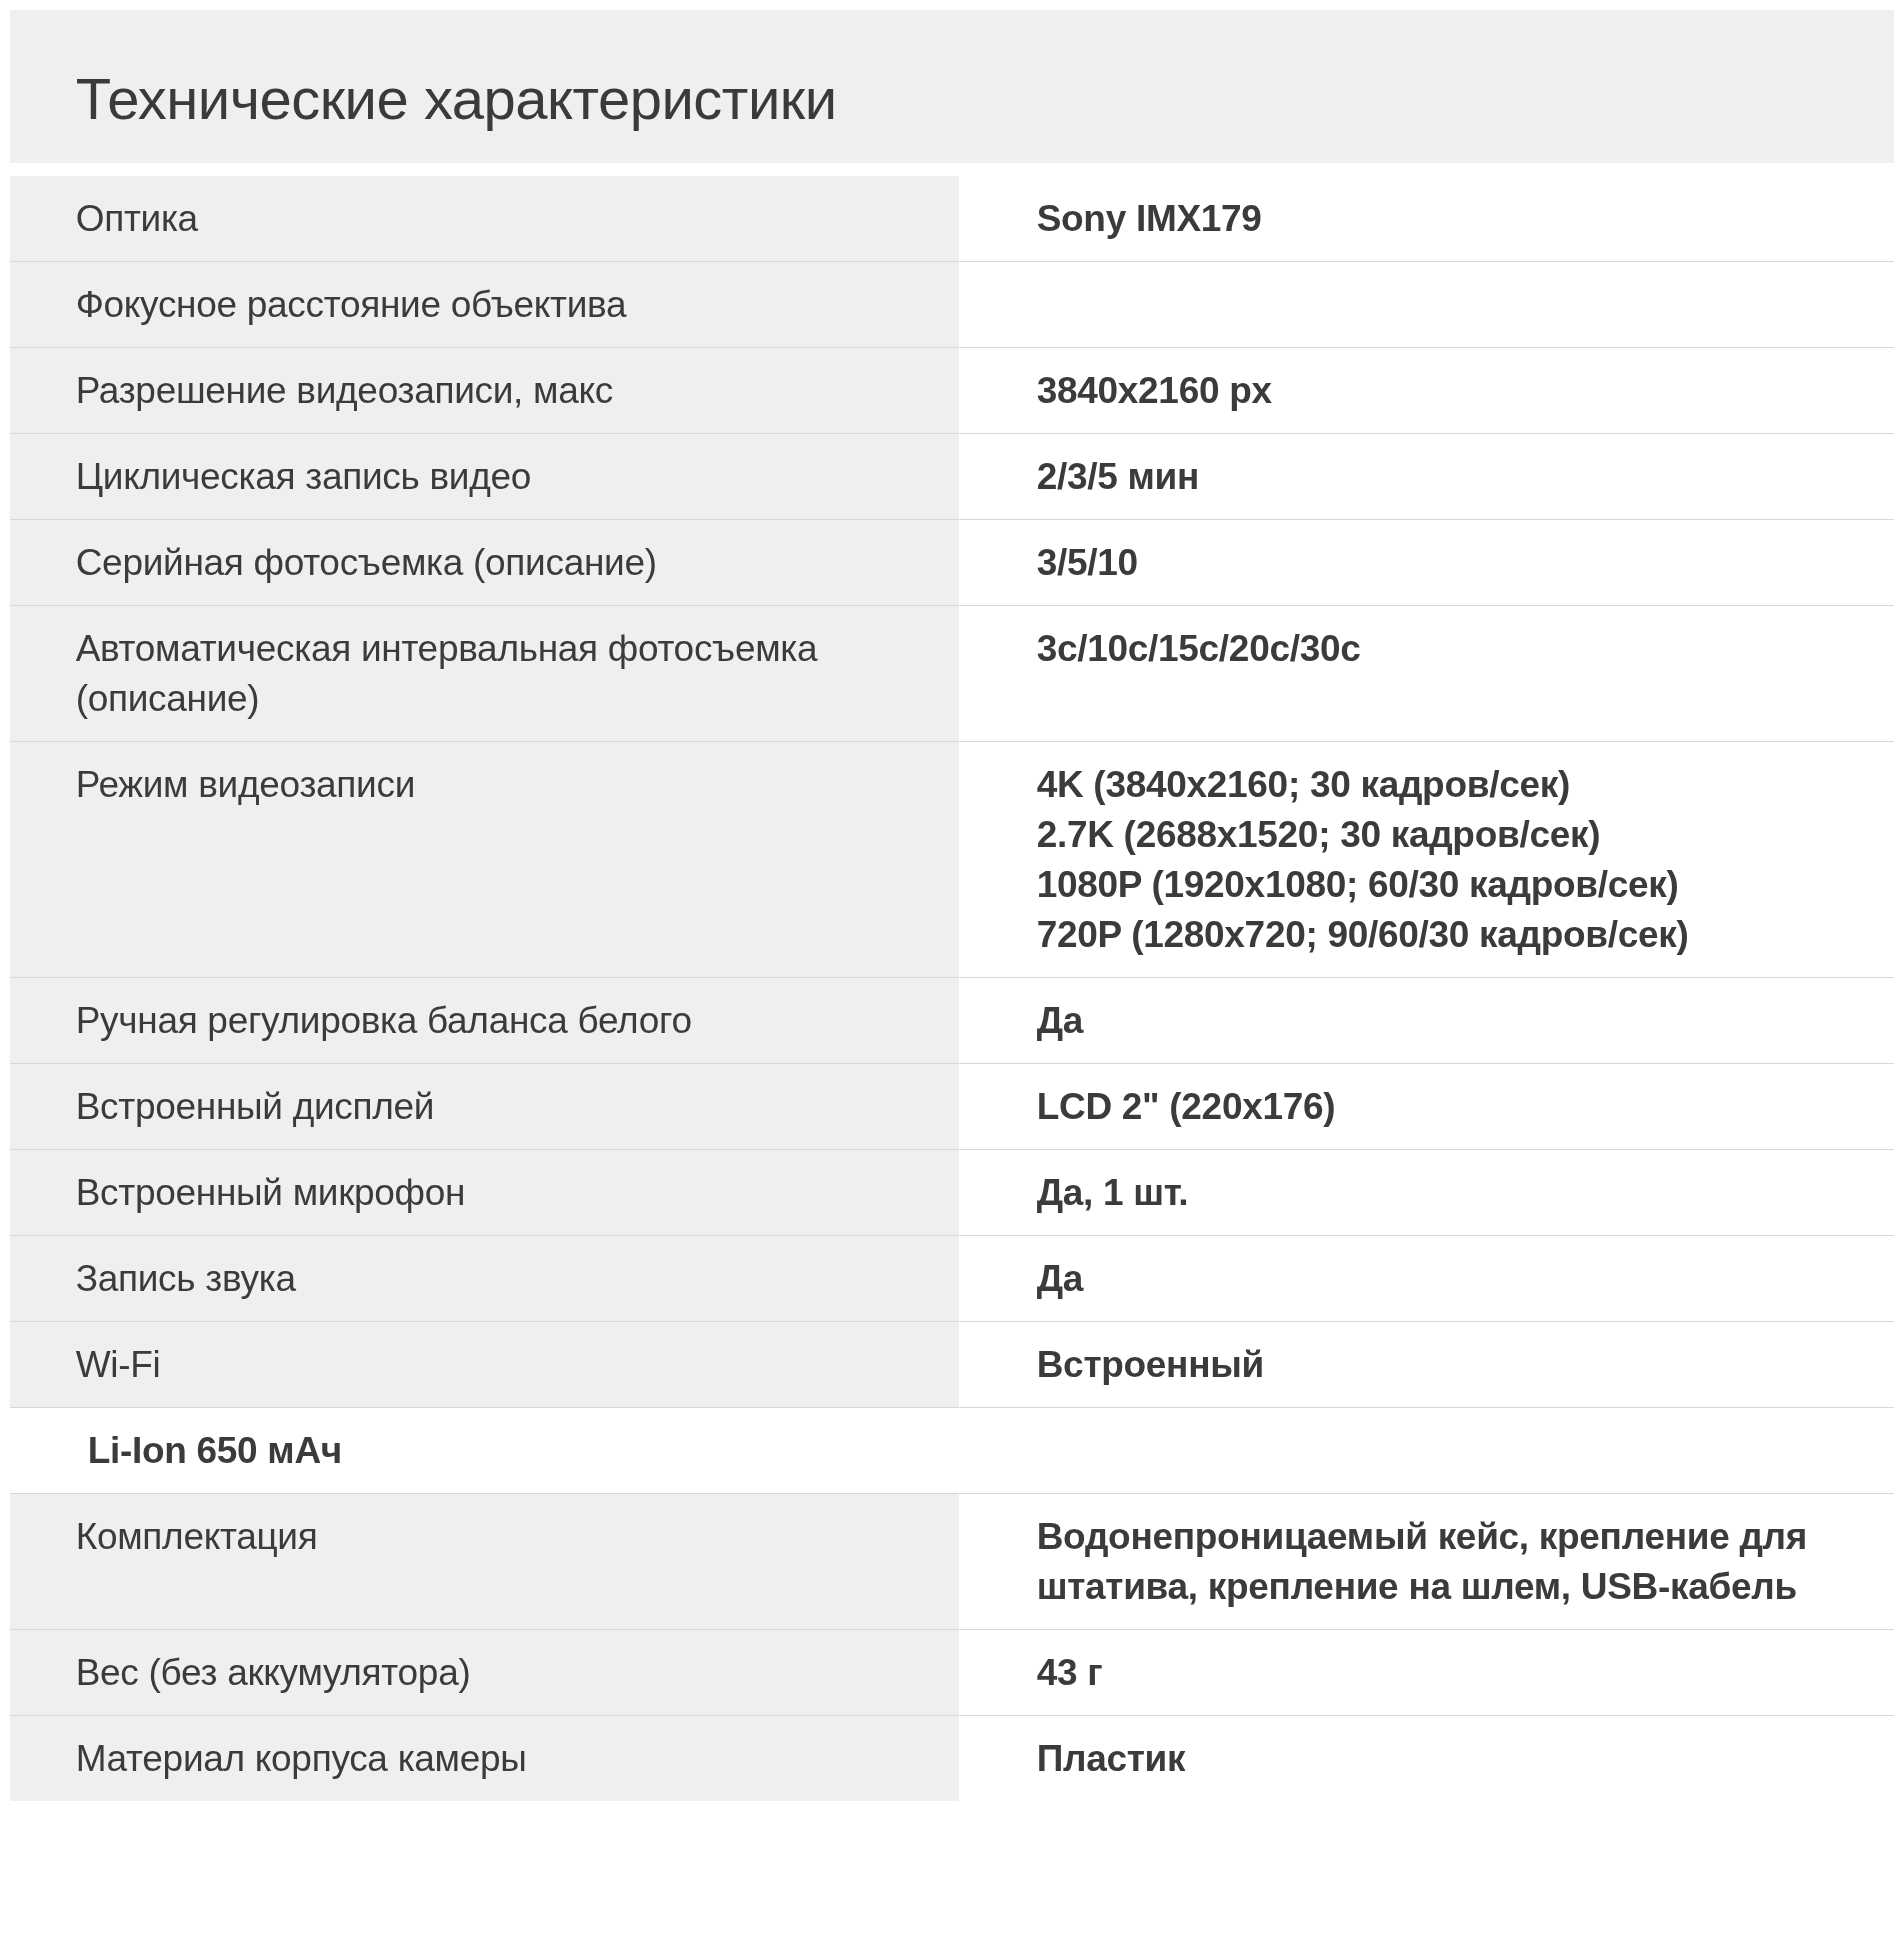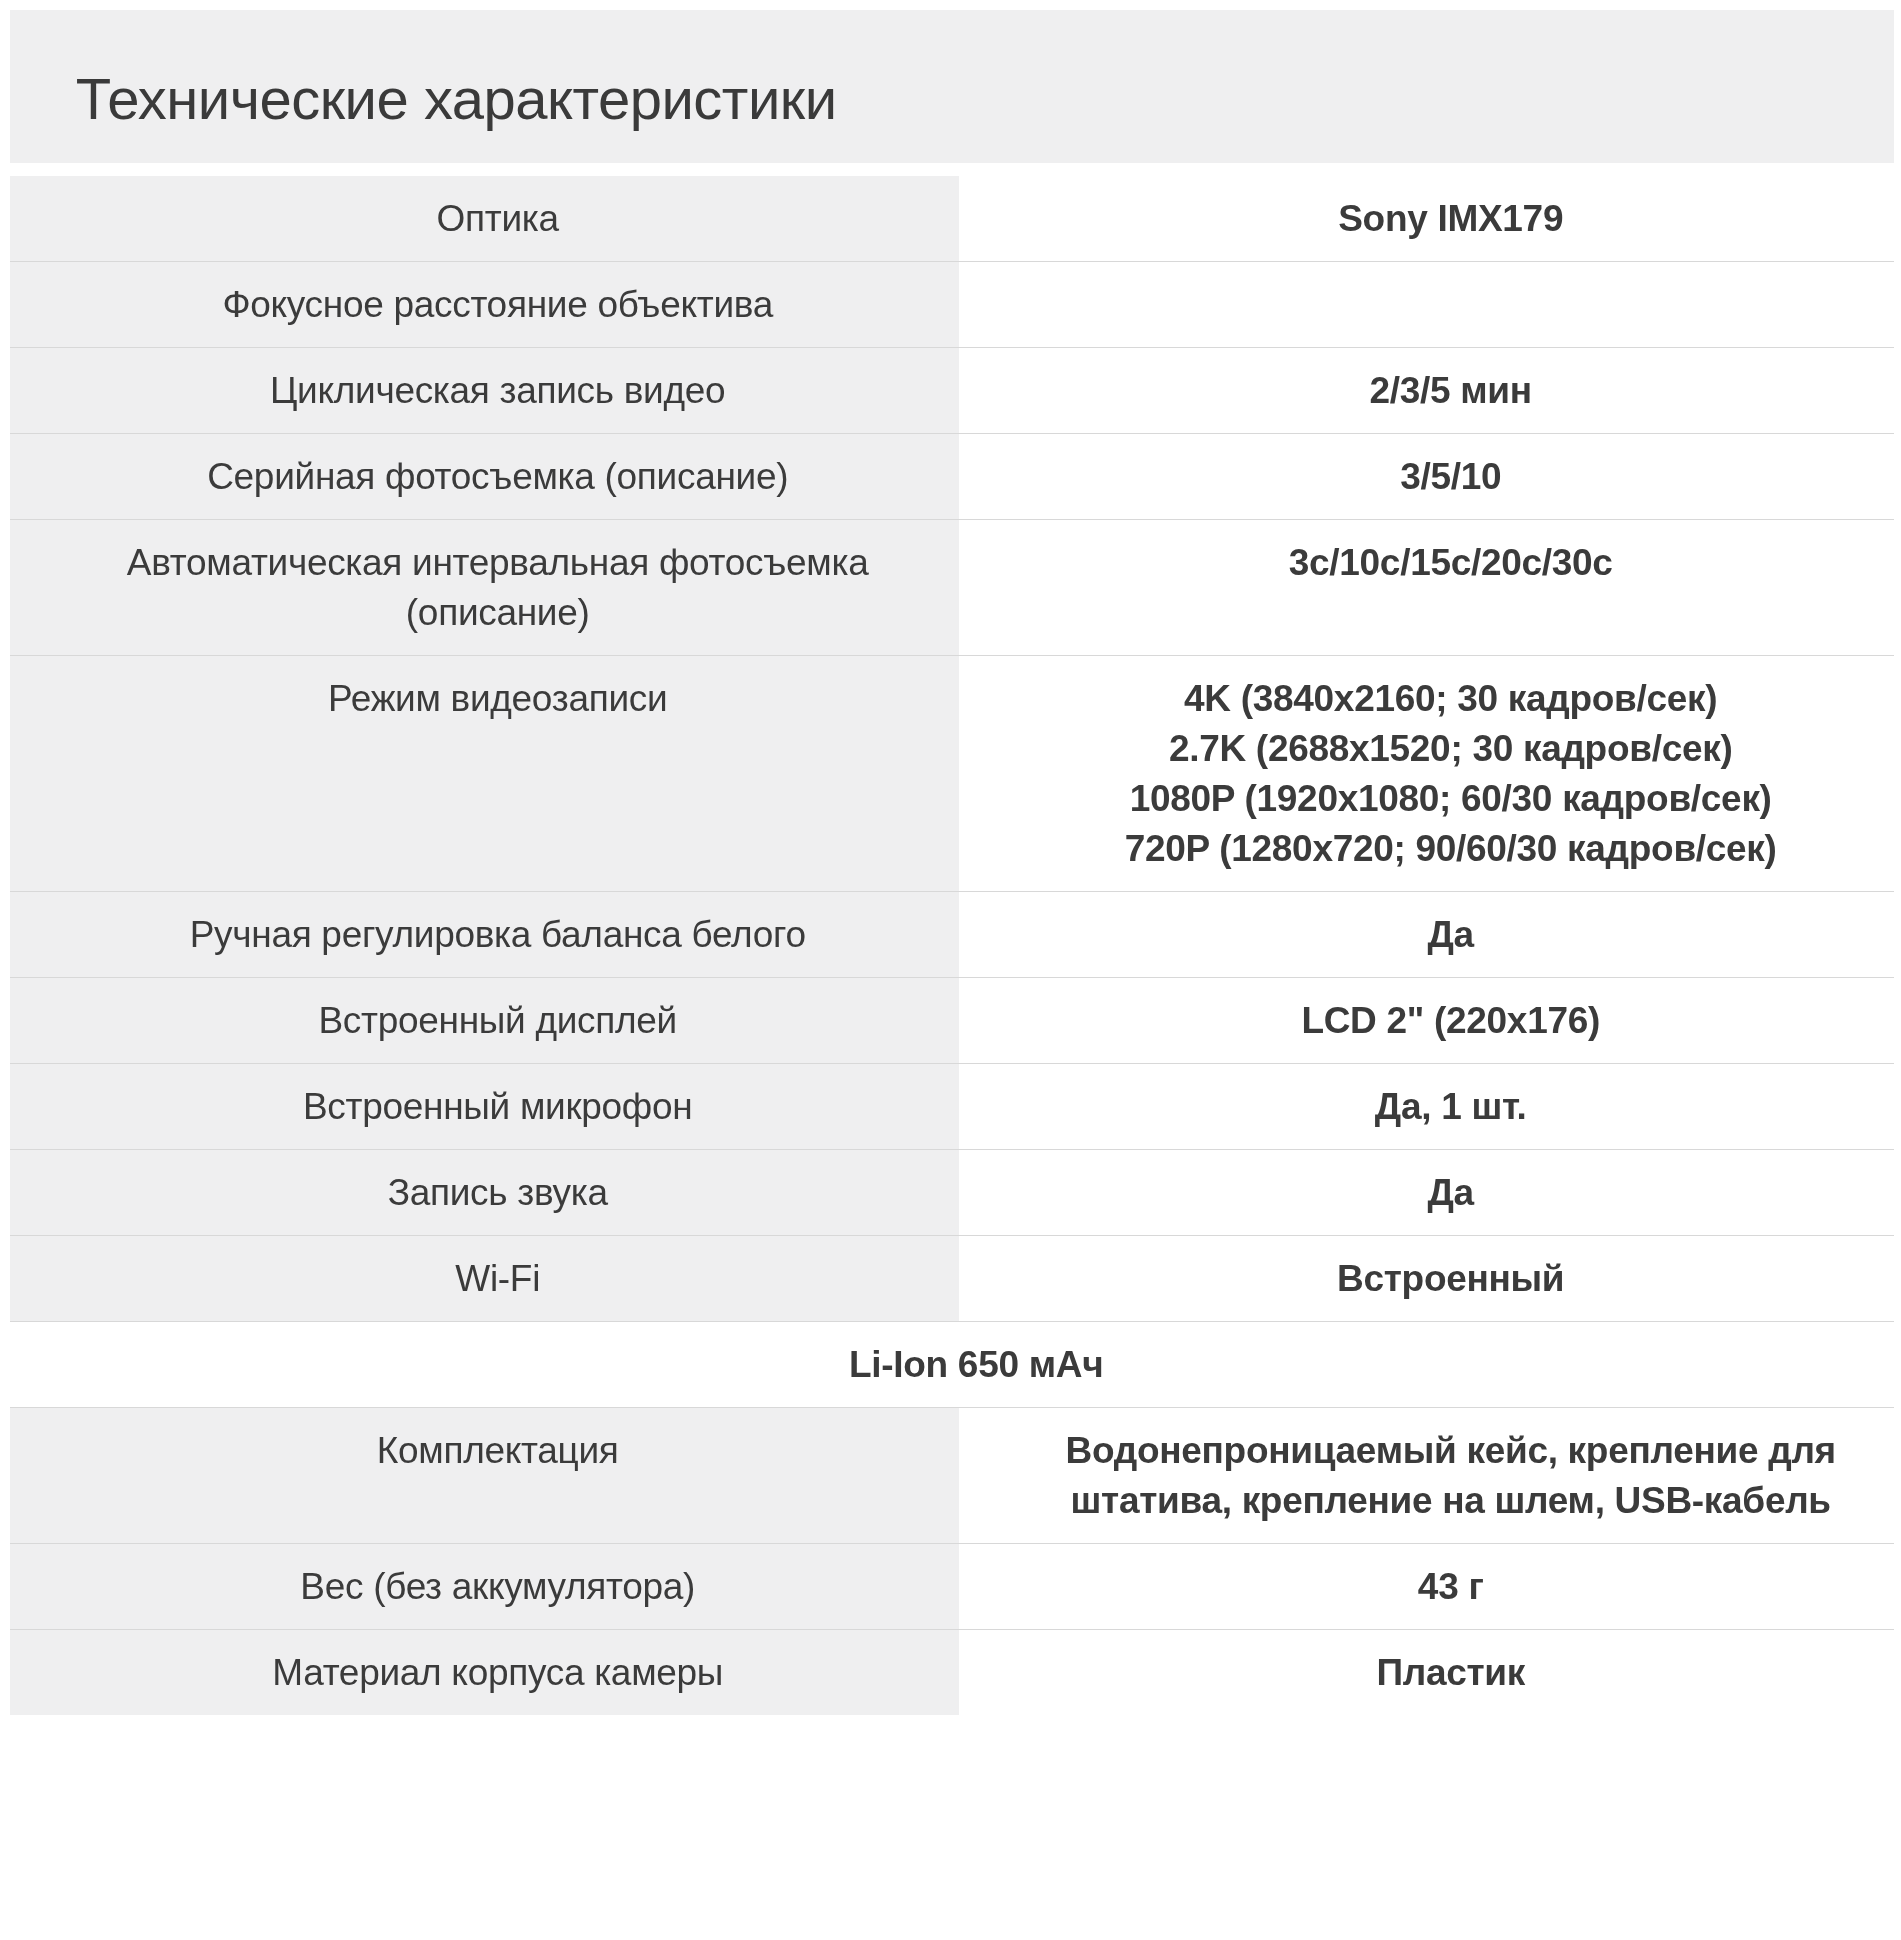--- a/index.html
+++ b/index.html
@@ -32,21 +32,20 @@
   }
   .title {
     margin: 0;
     font-size: 58px;
     font-weight: 400;
     letter-spacing: -0.5px;
     color: #3a3a3a;
   }
   .spec-table {
     width: 100%;
-    text-align: center;
   }
   .spec-row {
     display: flex;
     align-items: stretch;
     border-bottom: 1.9px solid #d8d8d8;
   }
   .spec-row:last-child {
     border-bottom: none;
   }
   .spec-label {
@@ -79,20 +78,24 @@
   <header class="title-block">
     <h1 class="title">Технические характеристики</h1>
   </header>
   <div class="spec-table" id="spec-table">
       <div class="spec-row">
         <div class="spec-label">Оптика</div>
         <div class="spec-value">Sony IMX179</div>
       </div>
       <div class="spec-row">
         <div class="spec-label">Фокусное расстояние объектива</div>
+      </div>
+      <div class="spec-row">
+        <div class="spec-label">Разрешение видеозаписи, макс</div>
+        <div class="spec-value">3840x2160 px</div>
       </div>
       <div class="spec-row">
         <div class="spec-label">Циклическая запись видео</div>
         <div class="spec-value">2/3/5 мин</div>
       </div>
       <div class="spec-row">
         <div class="spec-label">Серийная фотосъемка (описание)</div>
         <div class="spec-value">3/5/10</div>
       </div>
       <div class="spec-row">

